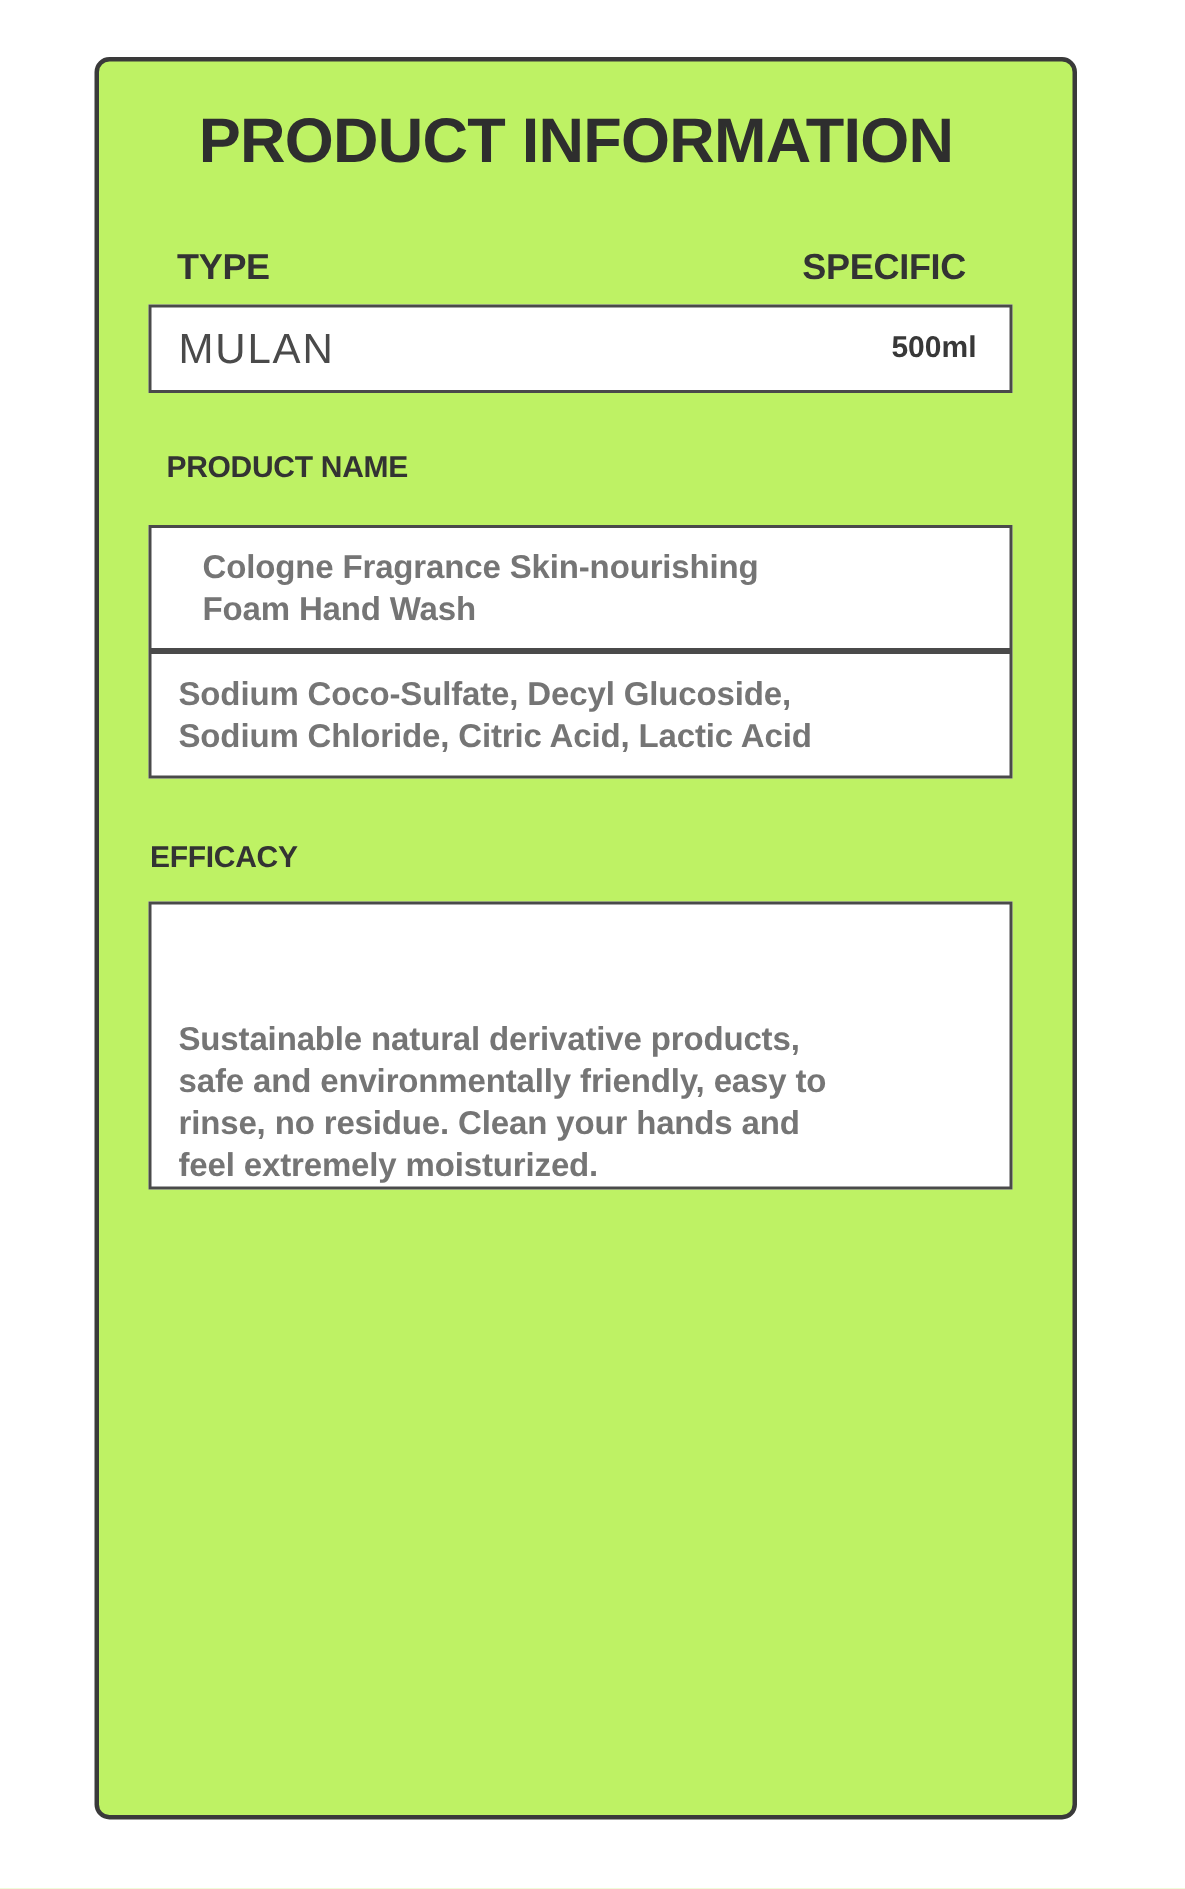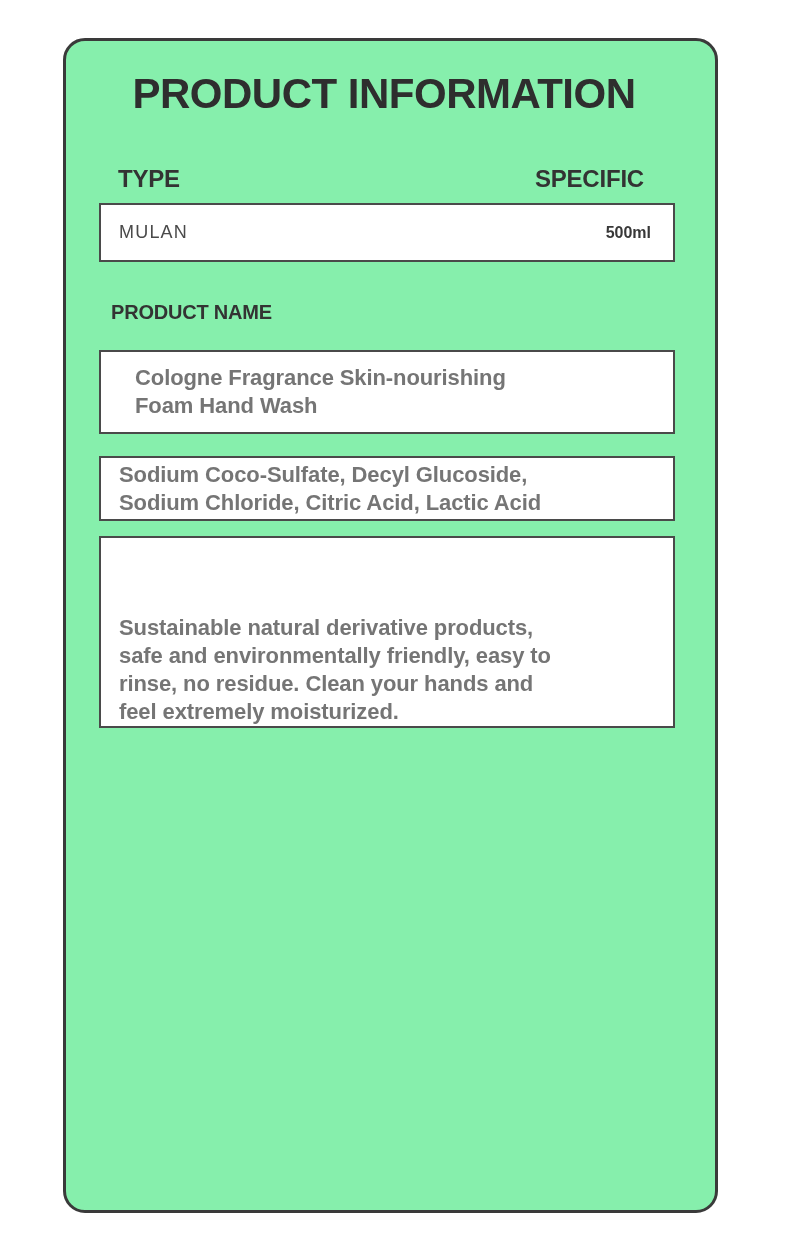--- a/index.html
+++ b/index.html
@@ -9,22 +9,22 @@
     background: #ffffff;
     font-family: "Liberation Sans", sans-serif;
     overflow: hidden;
   }
   .card {
     position: relative;
     margin: 38px 0 0 63px;
     width: 655px;
     height: 1175px;
     border: 3px solid #3a3a3a;
-    border-radius: 22px;
-    background: #86efac;
+    border-radius: 10px;
+    background: #bef264;
     padding: 0 46px 0 33px;
   }
   .title {
     margin-top: 31px;
     text-align: center;
     font-size: 42px;
     font-weight: bold;
     letter-spacing: -0.5px;
     color: #2e2e2e;
     line-height: 1.05;
@@ -52,27 +52,27 @@
     display: flex;
     align-items: center;
   }
   .brand-box {
     margin-top: 10px;
     height: 59px;
     justify-content: space-between;
     padding: 0 22px 0 18px;
   }
   .brand-value {
-    font-size: 18px;
+    font-size: 28px;
     font-weight: normal;
     letter-spacing: 1.2px;
     color: #4a4a4a;
   }
   .specific-value {
-    font-size: 16px;
+    font-size: 20px;
     font-weight: bold;
     color: #383838;
   }
   .section .label {
     display: block;
     font-size: 20px;
     line-height: 28px;
   }
   .section .value-box p {
     white-space: pre-wrap;
@@ -80,21 +80,21 @@
     font-weight: bold;
     line-height: 28px;
     color: #757575;
     padding: 0 8px 0 18px;
     letter-spacing: -0.1px;
   }
   
   .s0 .label { margin-top: 36px; margin-left: 12px; }
   .s0 .value-box { margin-top: 24px; height: 84px; padding-left: 16px; }
   .s1 .label { margin-top: 34px; margin-left: 7px; }
-  .s1 .value-box { margin-top: 22px; height: 65px; }
+  .s1 .value-box { height: 85px; }
   .s2 .label { margin-top: 39px; margin-left: 1px; }
   .s2 .value-box { margin-top: 15px; height: 192px; align-items: flex-end; }
   .s3 .label { margin-top: 37px; margin-left: 4px; }
   .s3 .value-box { margin-top: 20px; height: 216px; }
 </style>
 </head>
 <body>
 
 <div class="card">
 
@@ -119,20 +119,21 @@
   </div>
 
   <div class="section s1">
     <div class="value-box">
       <p>Sodium Coco-Sulfate, Decyl Glucoside,
 Sodium Chloride, Citric Acid, Lactic Acid</p>
     </div>
   </div>
 
   <div class="section s2">
+    <span class="label">EFFICACY</span>
     <div class="value-box">
       <p>Sustainable natural derivative products,
 safe and environmentally friendly, easy to
 rinse, no residue. Clean your hands and
 feel extremely moisturized.</p>
     </div>
   </div>
 
   <div class="section s3">
   </div>

